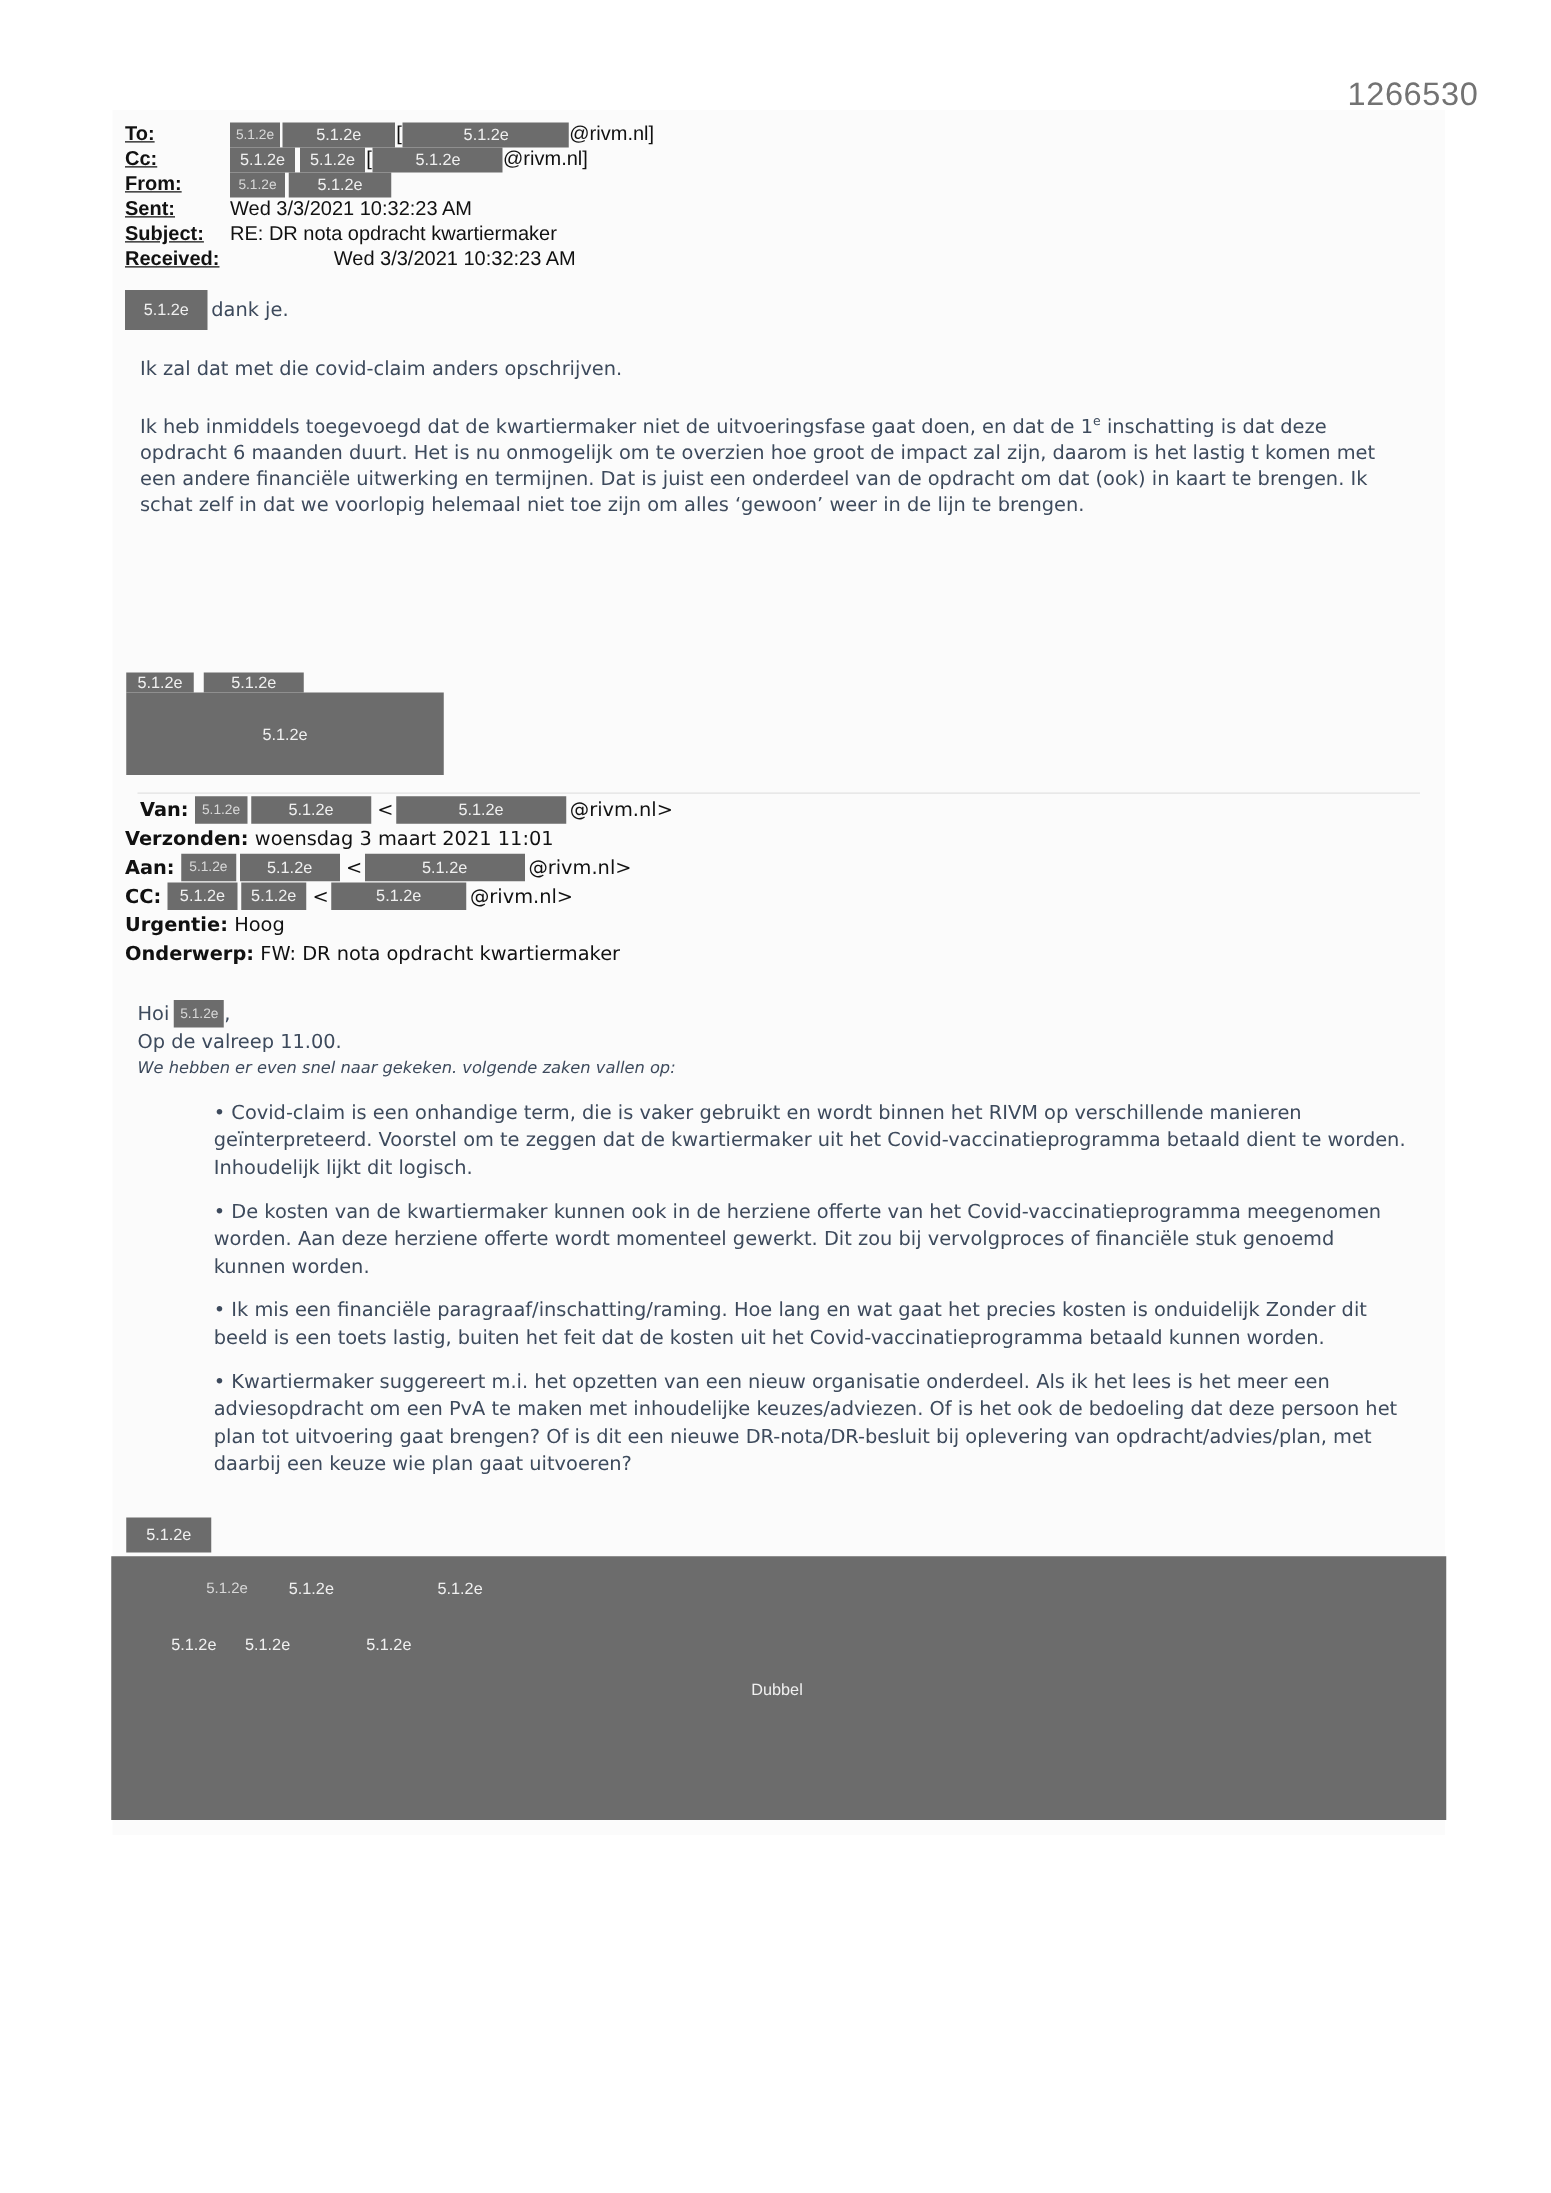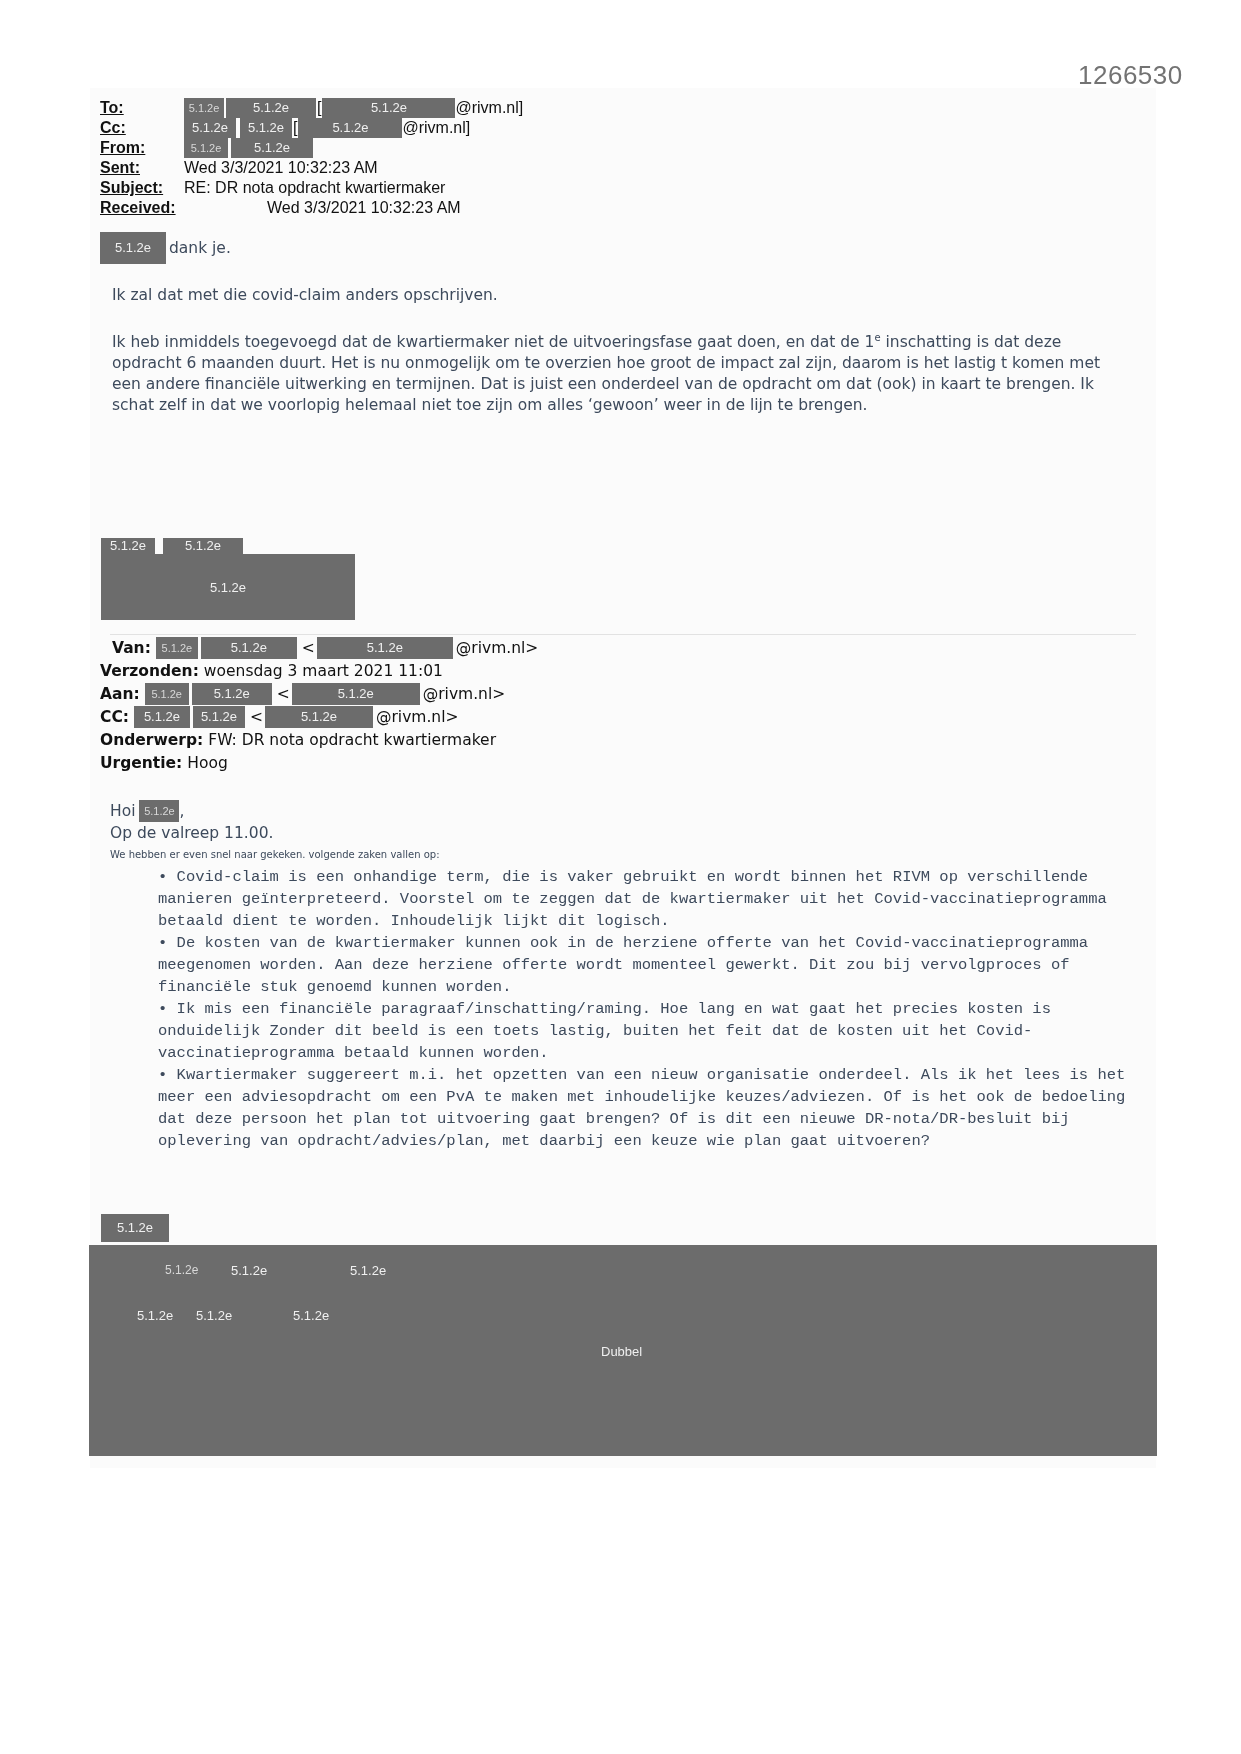--- a/index.html
+++ b/index.html
@@ -56,23 +56,23 @@
     .hdr2 .row { height: 23px; display: flex; align-items: center; white-space: nowrap; }
     .hdr2 .lbl { font-weight: bold; margin-right: 5px; }
     .hdr2 .redact { margin-right: 3px; }
 
     .body2 {
       position: absolute; left: 110px; top: 800px; width: 1030px;
       font-family: "DejaVu Sans", sans-serif; font-size: 15.5px; color: #3d4a5c;
       line-height: 22px;
     }
     .body2 .line { display: flex; align-items: center; }
-    .body2 .intro { font-size: 10px; }
+    .body2 .intro { font-size: 13px; font-style: italic; }
     .bullets { margin: 0; padding: 0 0 0 48px; list-style: none; }
-    .bullets li { margin: 0; font-family: Liberation Mono, monospace; }
+    .bullets li { margin: 13px; }
     .bullets li::before { content: "\2022  "; white-space: pre; }
 
     .groet { position: absolute; left: 110px; top: 1223px; font-family: "DejaVu Sans", sans-serif; font-weight: bold; font-size: 15.5px; color: #404040; }
     .sig2 { position: absolute; left: 101px; top: 1214px; width: 68px; height: 28px; line-height: 28px; }
 
     .footer-block {
       position: absolute; left: 89px; top: 1245px; width: 1068px; height: 211px;
       background: #6c6c6c; color: #f0f0f0; font-size: 13px;
     }
     .footer-block span { position: absolute; }
@@ -168,26 +168,26 @@
   </div>
   <div class="row">
     <span class="lbl">CC:</span>
     <span class="redact" style="width:56px;height:22px;line-height:22px">5.1.2e</span>
     <span class="redact" style="width:52px;height:22px;line-height:22px">5.1.2e</span>
     <span style="margin:0 2px">&lt;</span>
     <span class="redact" style="width:108px;height:22px;line-height:22px">5.1.2e</span>
     <span>@rivm.nl&gt;</span>
   </div>
   <div class="row">
+    <span class="lbl">Urgentie:</span>
+    <span>Hoog</span>
+  </div>
+  <div class="row">
     <span class="lbl">Onderwerp:</span>
     <span>FW: DR nota opdracht kwartiermaker</span>
-  </div>
-  <div class="row">
-    <span class="lbl">Urgentie:</span>
-    <span>Hoog</span>
   </div>
 </div>
 
 <div class="body2">
   <div class="line">
     <span>Hoi</span>
     <span class="redact small" style="width:40px;height:22px;line-height:22px;margin-left:4px">5.1.2e</span>
     <span>,</span>
   </div>
   <div class="line">Op de valreep 11.00.</div>

